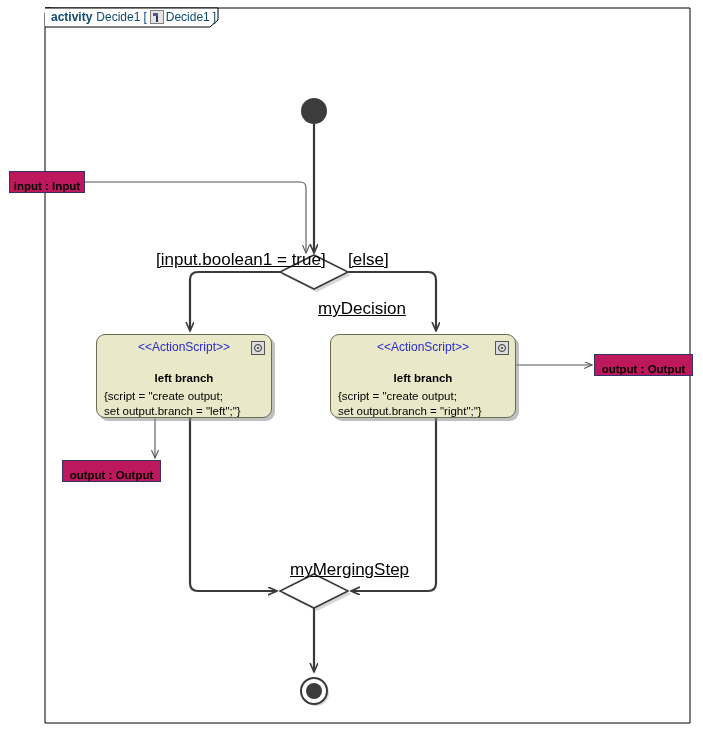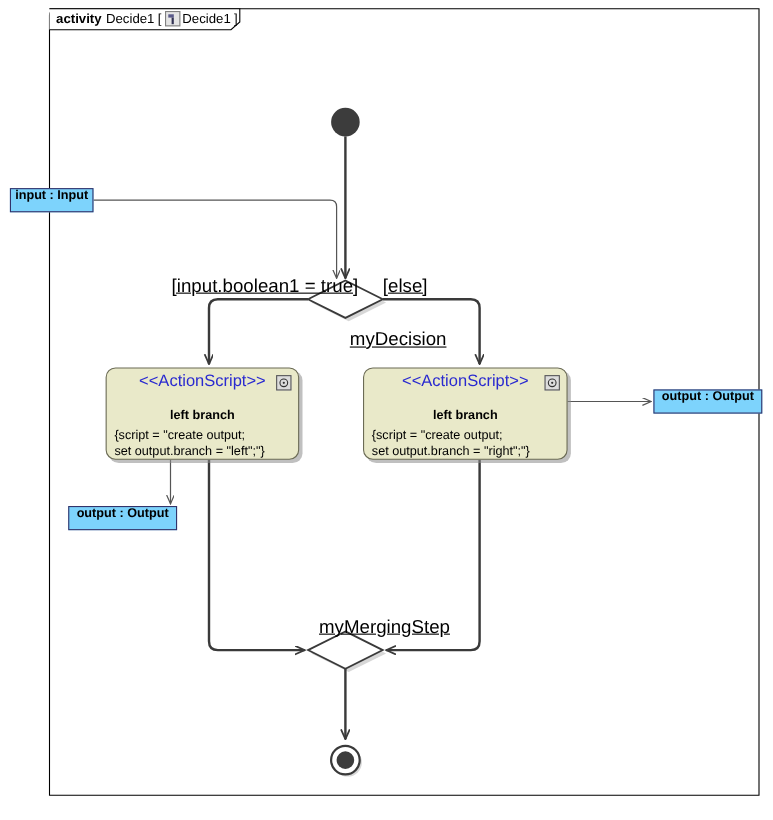--- a/index.html
+++ b/index.html
@@ -30,21 +30,21 @@
   
   .frame-tag {
     position: absolute;
     left: 45px;
     top: 7px;
     height: 20px;
     display: flex;
     align-items: center;
     padding: 0 2px 0 6px;
     font-size: 12px;
-    color: #000000;
+    color: #0c4a6e;
     white-space: nowrap;
     z-index: 5;
   }
   .frame-tag .kw {
     font-weight: bold;
     margin-right: 4px;
   }
   .frame-tag .nm { margin-right: 2px; }
   .frame-tag .brk { margin: 0 1px; }
   .tag-icon {
@@ -69,48 +69,48 @@
     content: "";
     position: absolute;
     left: 5px; top: 5px;
     width: 2px; height: 6px;
     background: #333355;
   }
 
   
   .pin {
     position: absolute;
-    background: #7dd3fc;
+    background: #be185d;
     border: 1px solid #33336a;
     color: #000000;
     font-size: 11.5px;
     font-weight: bold;
     display: flex;
-    align-items: flex-start;
+    align-items: flex-end;
     justify-content: center;
     box-sizing: border-box;
     white-space: nowrap;
     z-index: 4;
   }
 
   
   .action {
     position: absolute;
     background: #e9e9c9;
     border: 1px solid #6b6b55;
     border-radius: 9px;
     box-sizing: border-box;
     box-shadow: 3px 3px 0 rgba(140,140,140,0.55);
     z-index: 4;
     overflow: hidden;
   }
   .action .stereo {
     text-align: center;
     color: #2a2ad0;
-    font-size: 15px;
+    font-size: 12px;
     margin-top: 5px;
     line-height: 14px;
   }
   .action .aname {
     text-align: center;
     color: #000000;
     font-size: 11.5px;
     font-weight: bold;
     line-height: 14px;
     margin-top: 17px;

